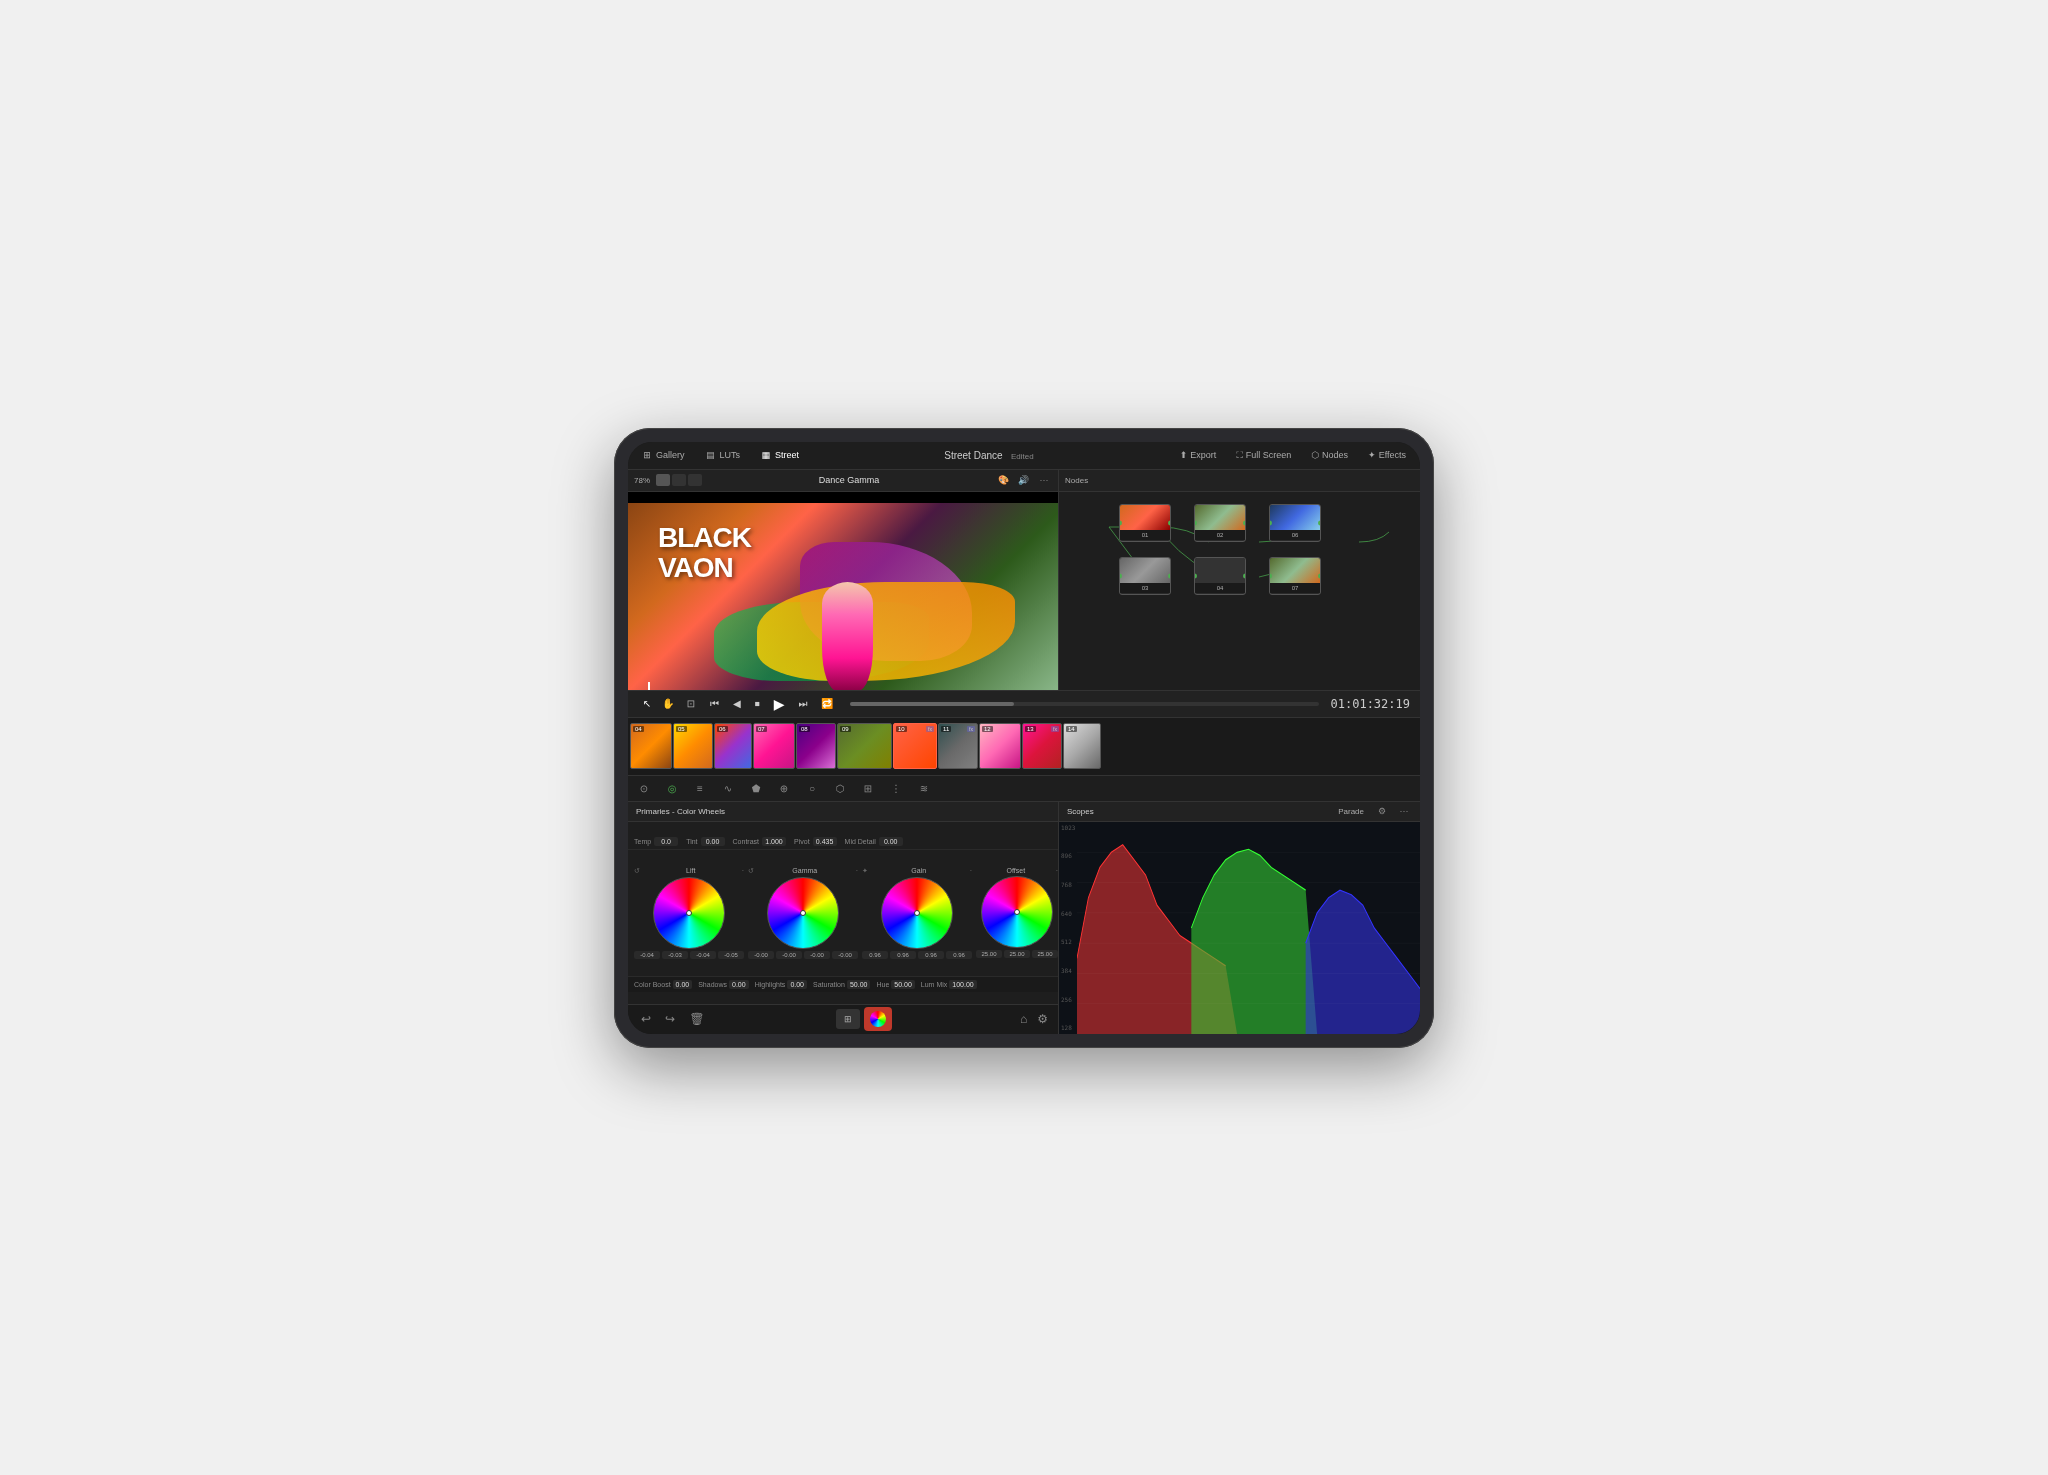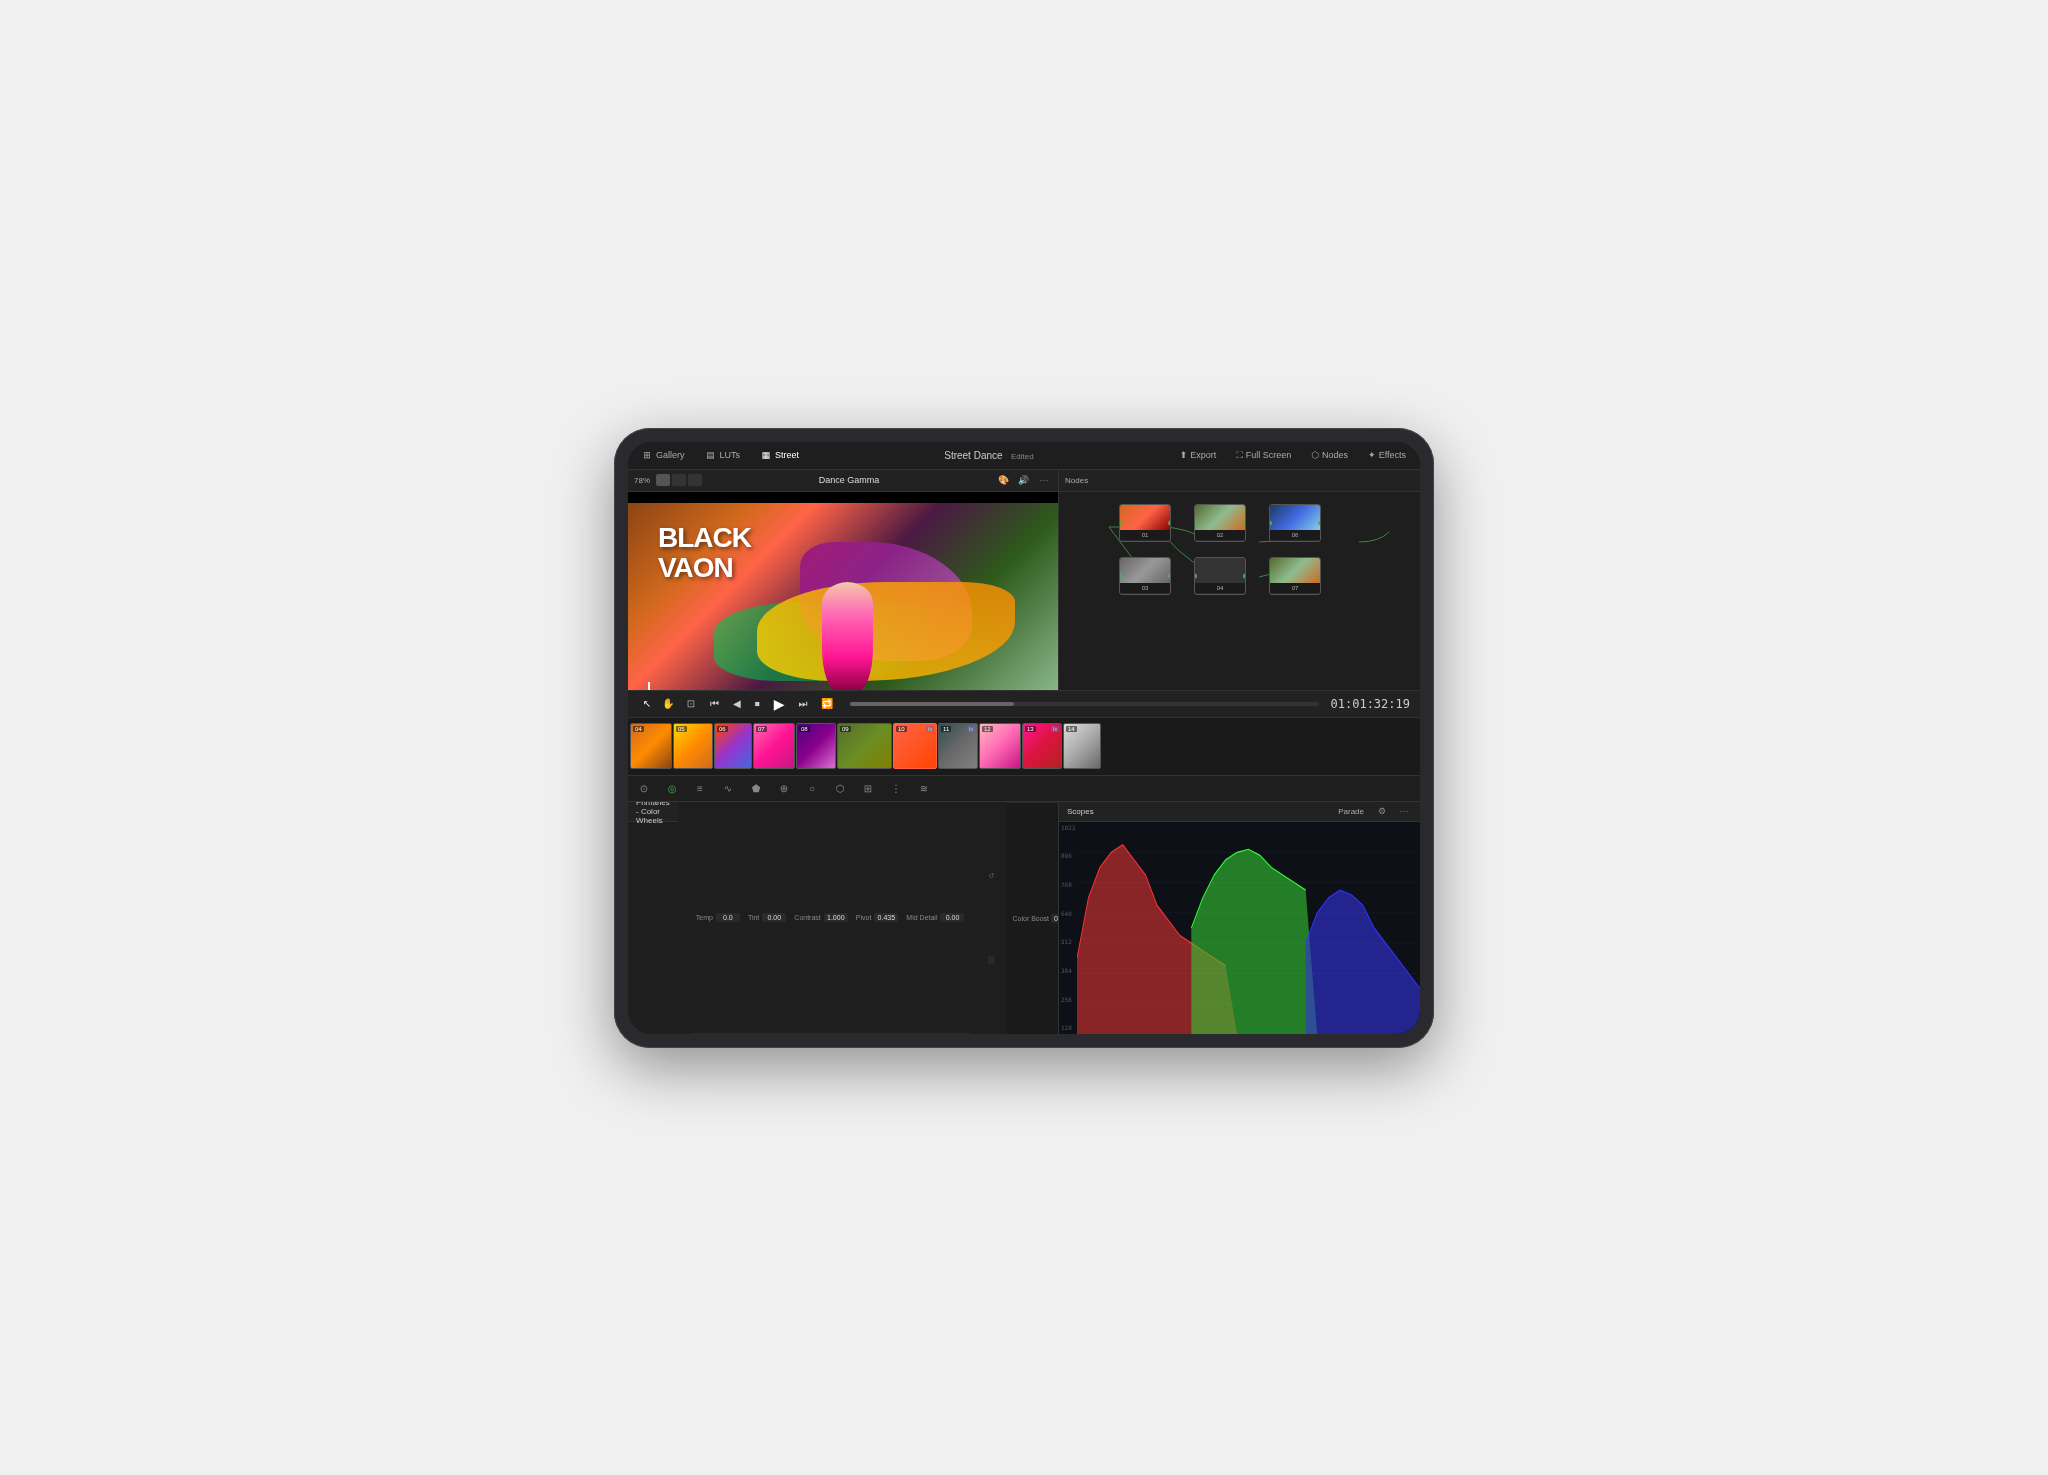--- a/index.html
+++ b/index.html
@@ -501,21 +501,21 @@
       flex: 1;
       display: flex;
       overflow: hidden;
     }
 
     
     .color-panel {
       flex: 0 0 430px;
       background: #1e1e1e;
       display: flex;
-      flex-direction: row;
+      flex-direction: column;
       overflow: hidden;
       gap: 12px;
     }
 
     .color-panel-header {
       background: #222;
       height: 20px;
       display: flex;
       align-items: center;
       padding: 0 8px;

